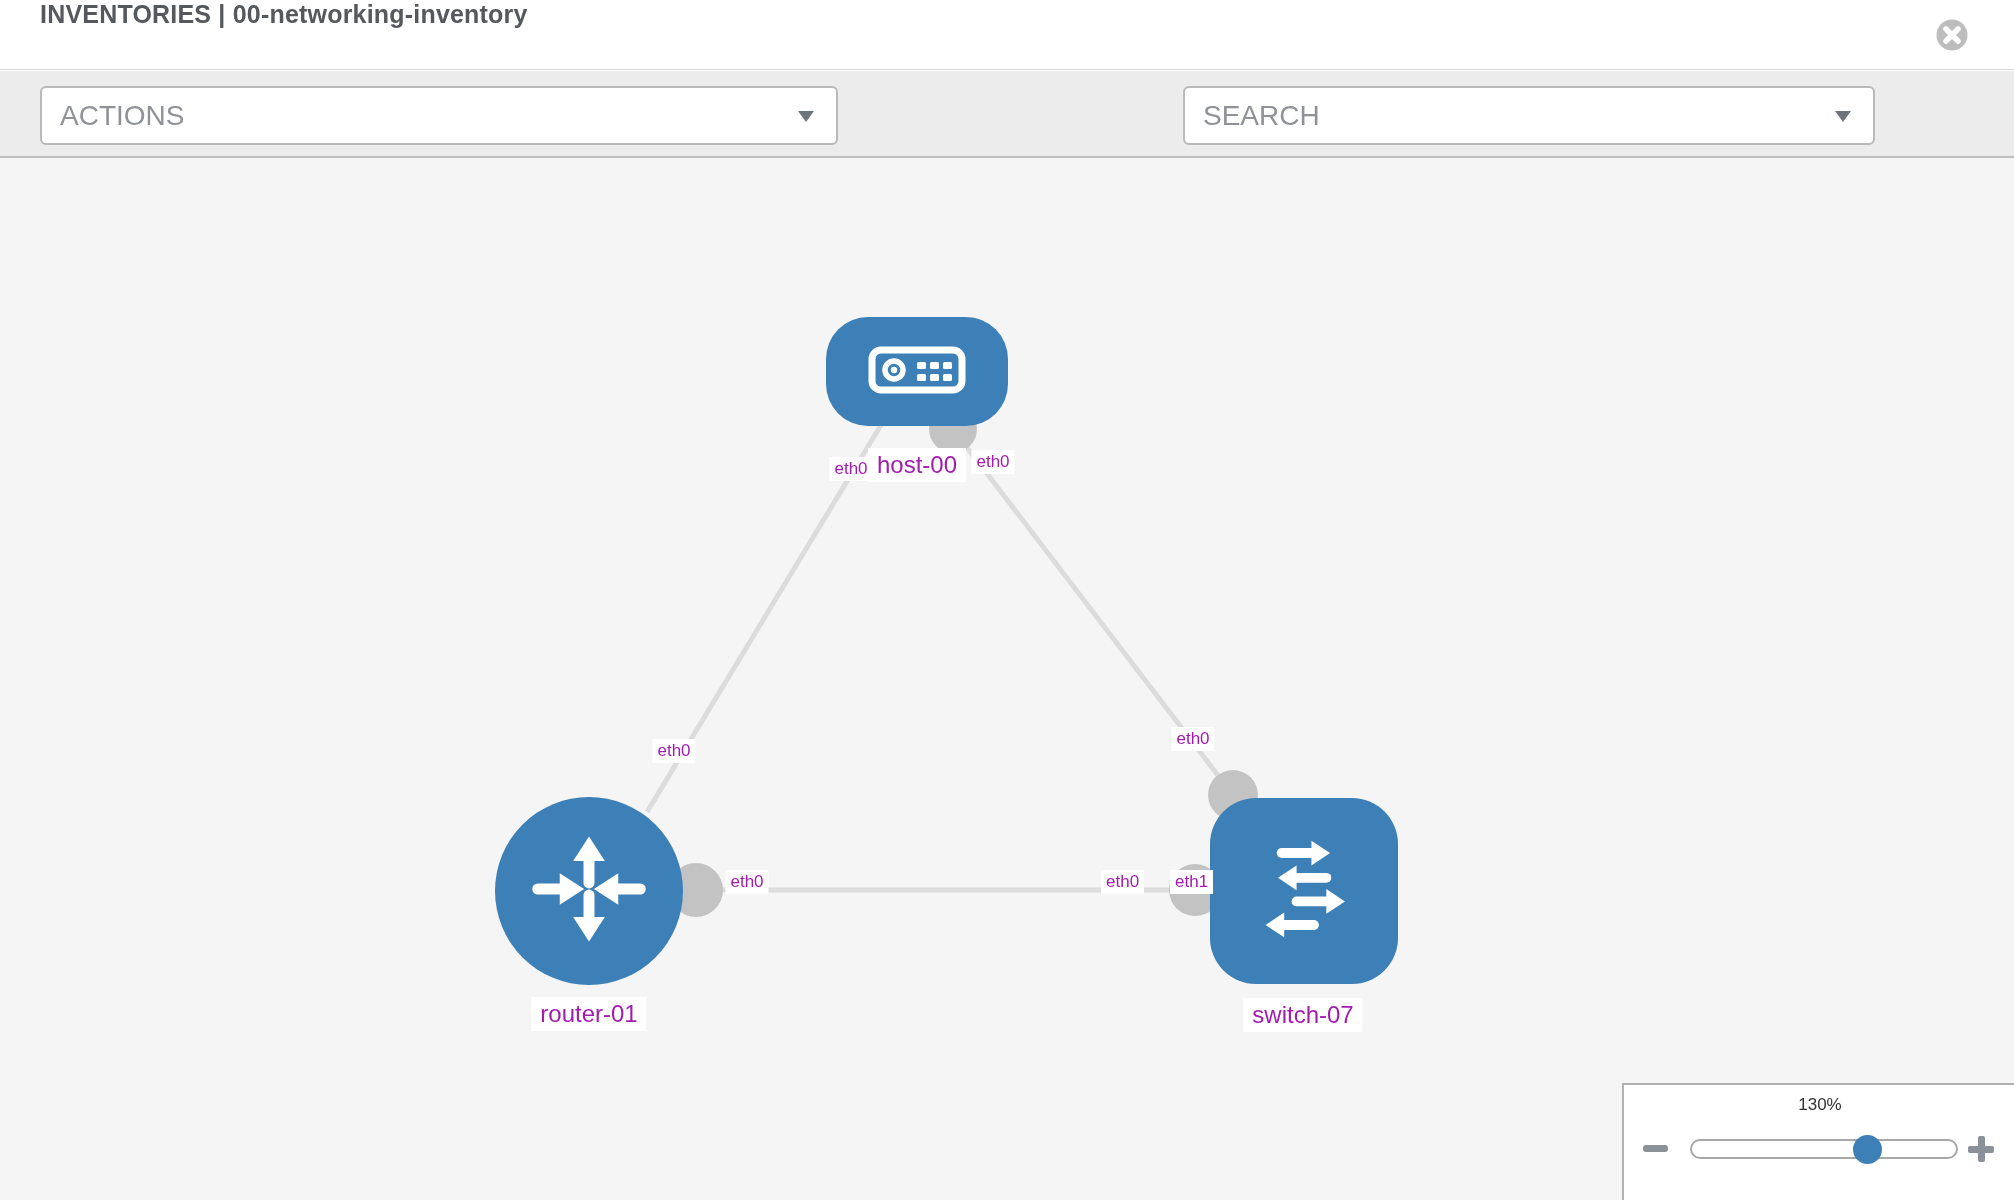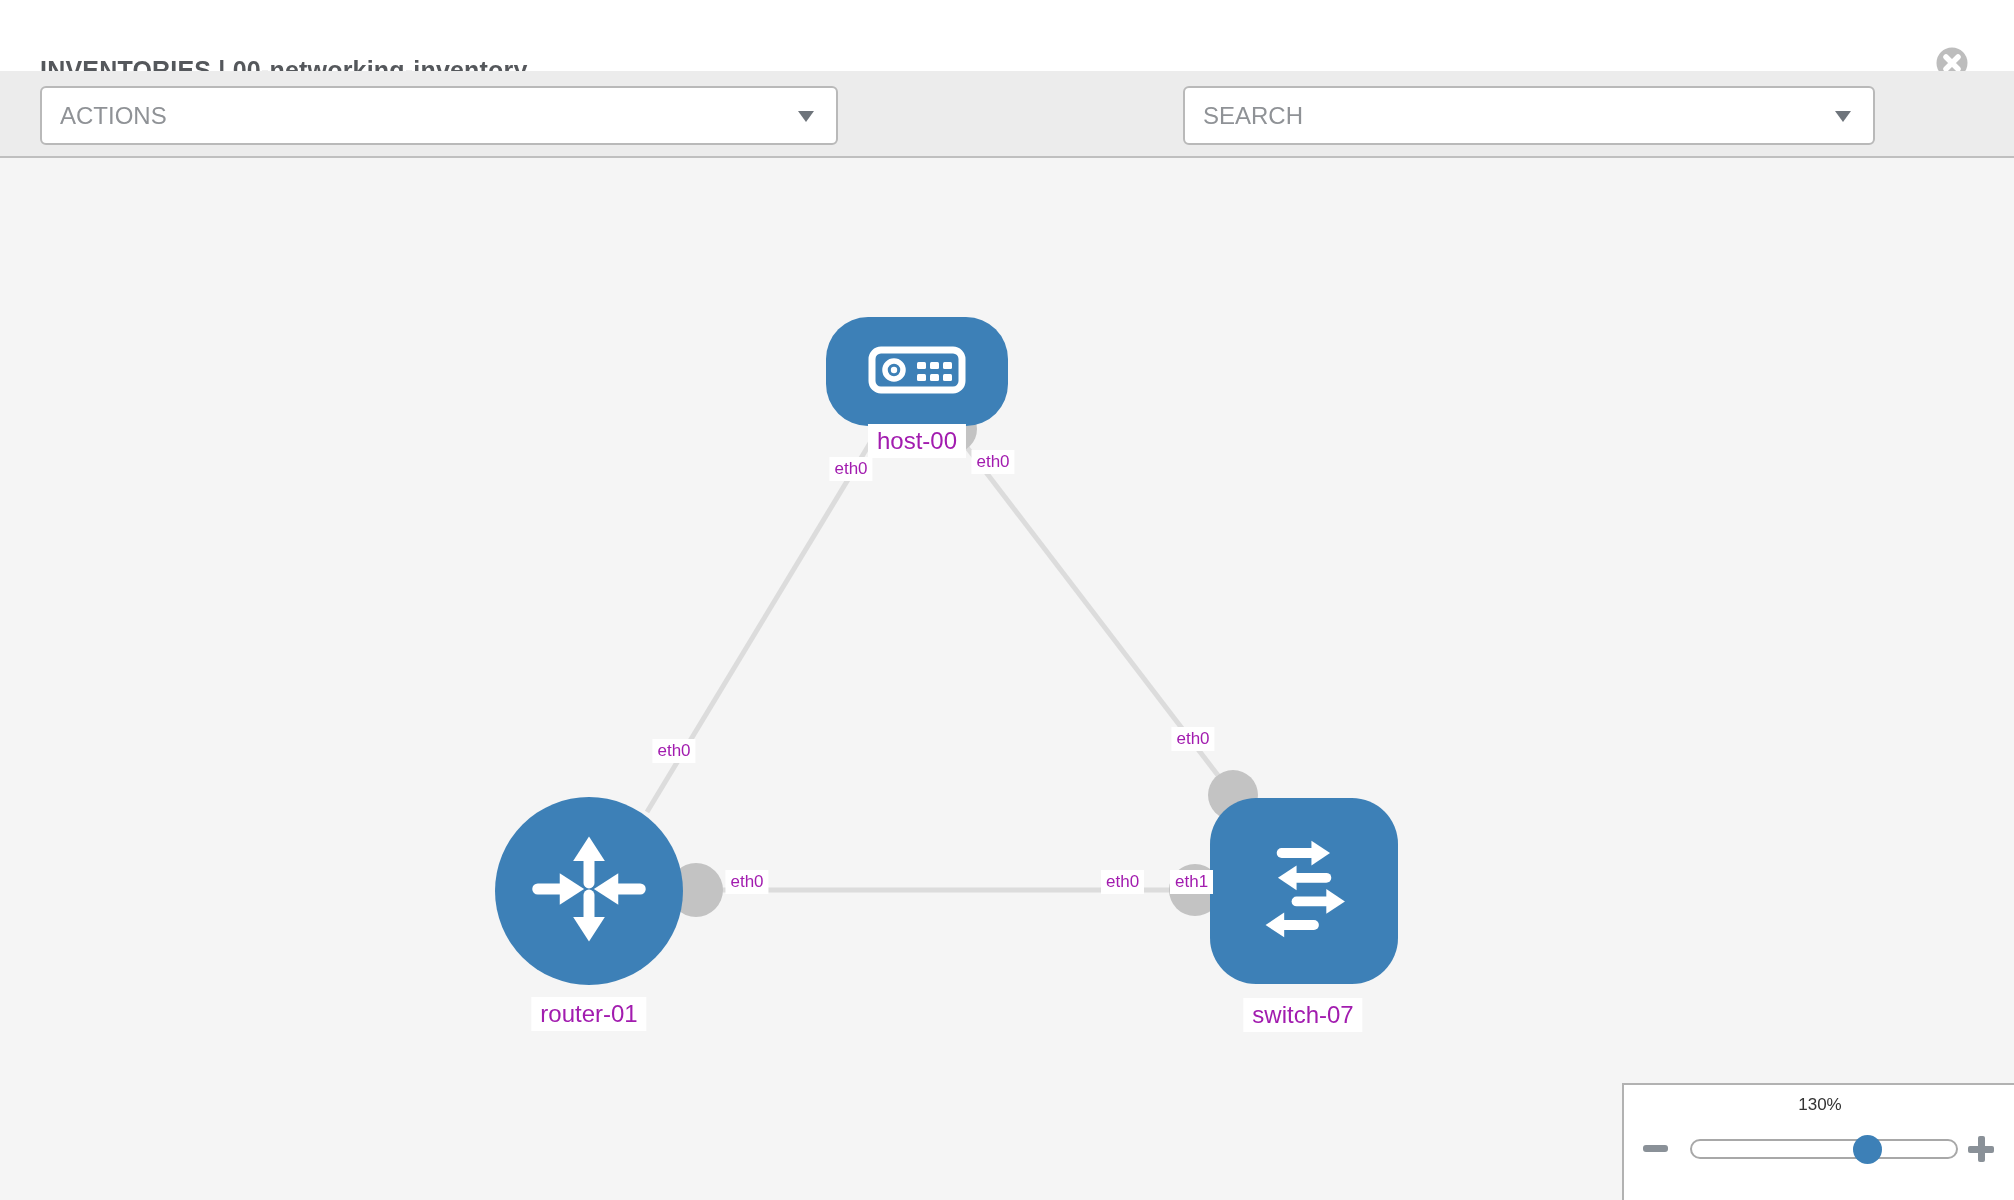--- a/index.html
+++ b/index.html
@@ -1,30 +1,30 @@
 <!DOCTYPE html>
 <html><head>
 <meta charset="utf-8">
 <style>
   * { margin:0; padding:0; box-sizing:border-box; }
   html,body { width:2014px; height:1200px; overflow:hidden; }
   body { font-family:"Liberation Sans","DejaVu Sans",sans-serif; background:#fff; position:relative; }
 
   
-  .header { position:absolute; left:0; top:0; width:2014px; height:58px; background:#fff;
-            border-bottom:1px solid #d8d8d8; display:flex; align-items:flex-end;margin-top:28px; }
+  .header { position:absolute; left:0; top:0; width:2014px; height:70px; background:#fff;
+            border-bottom:1px solid #d8d8d8; display:flex; align-items:flex-start; }
   .header-title { margin-left:40px; font-size:25px; font-weight:bold; color:#55585c; letter-spacing:0.2px; }
   .close-btn { position:absolute; right:46px; top:19px; width:32px; height:32px; cursor:pointer; }
 
   
   .toolbar { position:absolute; left:0; top:71px; width:2014px; height:87px; background:#ececec;
              border-bottom:2px solid #bfbfbf; }
   .select-box { position:absolute; top:15px; height:59px; background:#fff; border:2px solid #b9b9b9;
                 border-radius:6px; display:flex; align-items:center; cursor:pointer; }
-  .select-box .ph { font-size:24px; color:#8f9296; padding-left:18px; }
+  .select-box .ph { font-size:28px; color:#8f9296; padding-left:18px; }
   .caret { position:absolute; right:22px; top:50%; margin-top:-5px; width:0; height:0;
            border-left:8px solid transparent; border-right:8px solid transparent;
            border-top:11px solid #6e747b; }
   .actions-box { left:40px; width:798px; }
   .search-box  { left:1183px; width:692px; }
   .tool-icon-btn { position:absolute; top:95px; width:44px; height:44px; cursor:pointer;
                    display:flex; align-items:center; justify-content:center; }
   .wrench-btn { left:1046px; }
   .key-btn { left:1114px; }
 
@@ -162,21 +162,21 @@
           <polygon points="29,41 44,31 44,51" stroke="none"></polygon>
           <path d="M44 60 L68 60" fill="none"></path>
           <polygon points="83,60 68,50 68,70" stroke="none"></polygon>
           <path d="M58 79 L34 79" fill="none"></path>
           <polygon points="19,79 34,69 34,89" stroke="none"></polygon>
         </g>
       </svg>
     </span>
   </div>
 
-  <div class="chip node-label" style="left:917px; top:266px;">host-00</div>
+  <div class="chip node-label" style="left:917px; top:290px;">host-00</div>
   <div class="chip node-label" style="left:589px; top:839px;">router-01</div>
   <div class="chip node-label" style="left:1303px; top:840px;">switch-07</div>
 
   <div class="chip if-label" style="left:851px; top:299px;">eth0</div>
   <div class="chip if-label" style="left:993px; top:292px;">eth0</div>
   <div class="chip if-label" style="left:674px; top:581px;">eth0</div>
   <div class="chip if-label" style="left:1193px; top:569px;">eth0</div>
   <div class="chip if-label" style="left:747px; top:712px;">eth0</div>
 
   <div class="chip if-label-abs" style="left:1101px; top:712px;">eth0</div>

